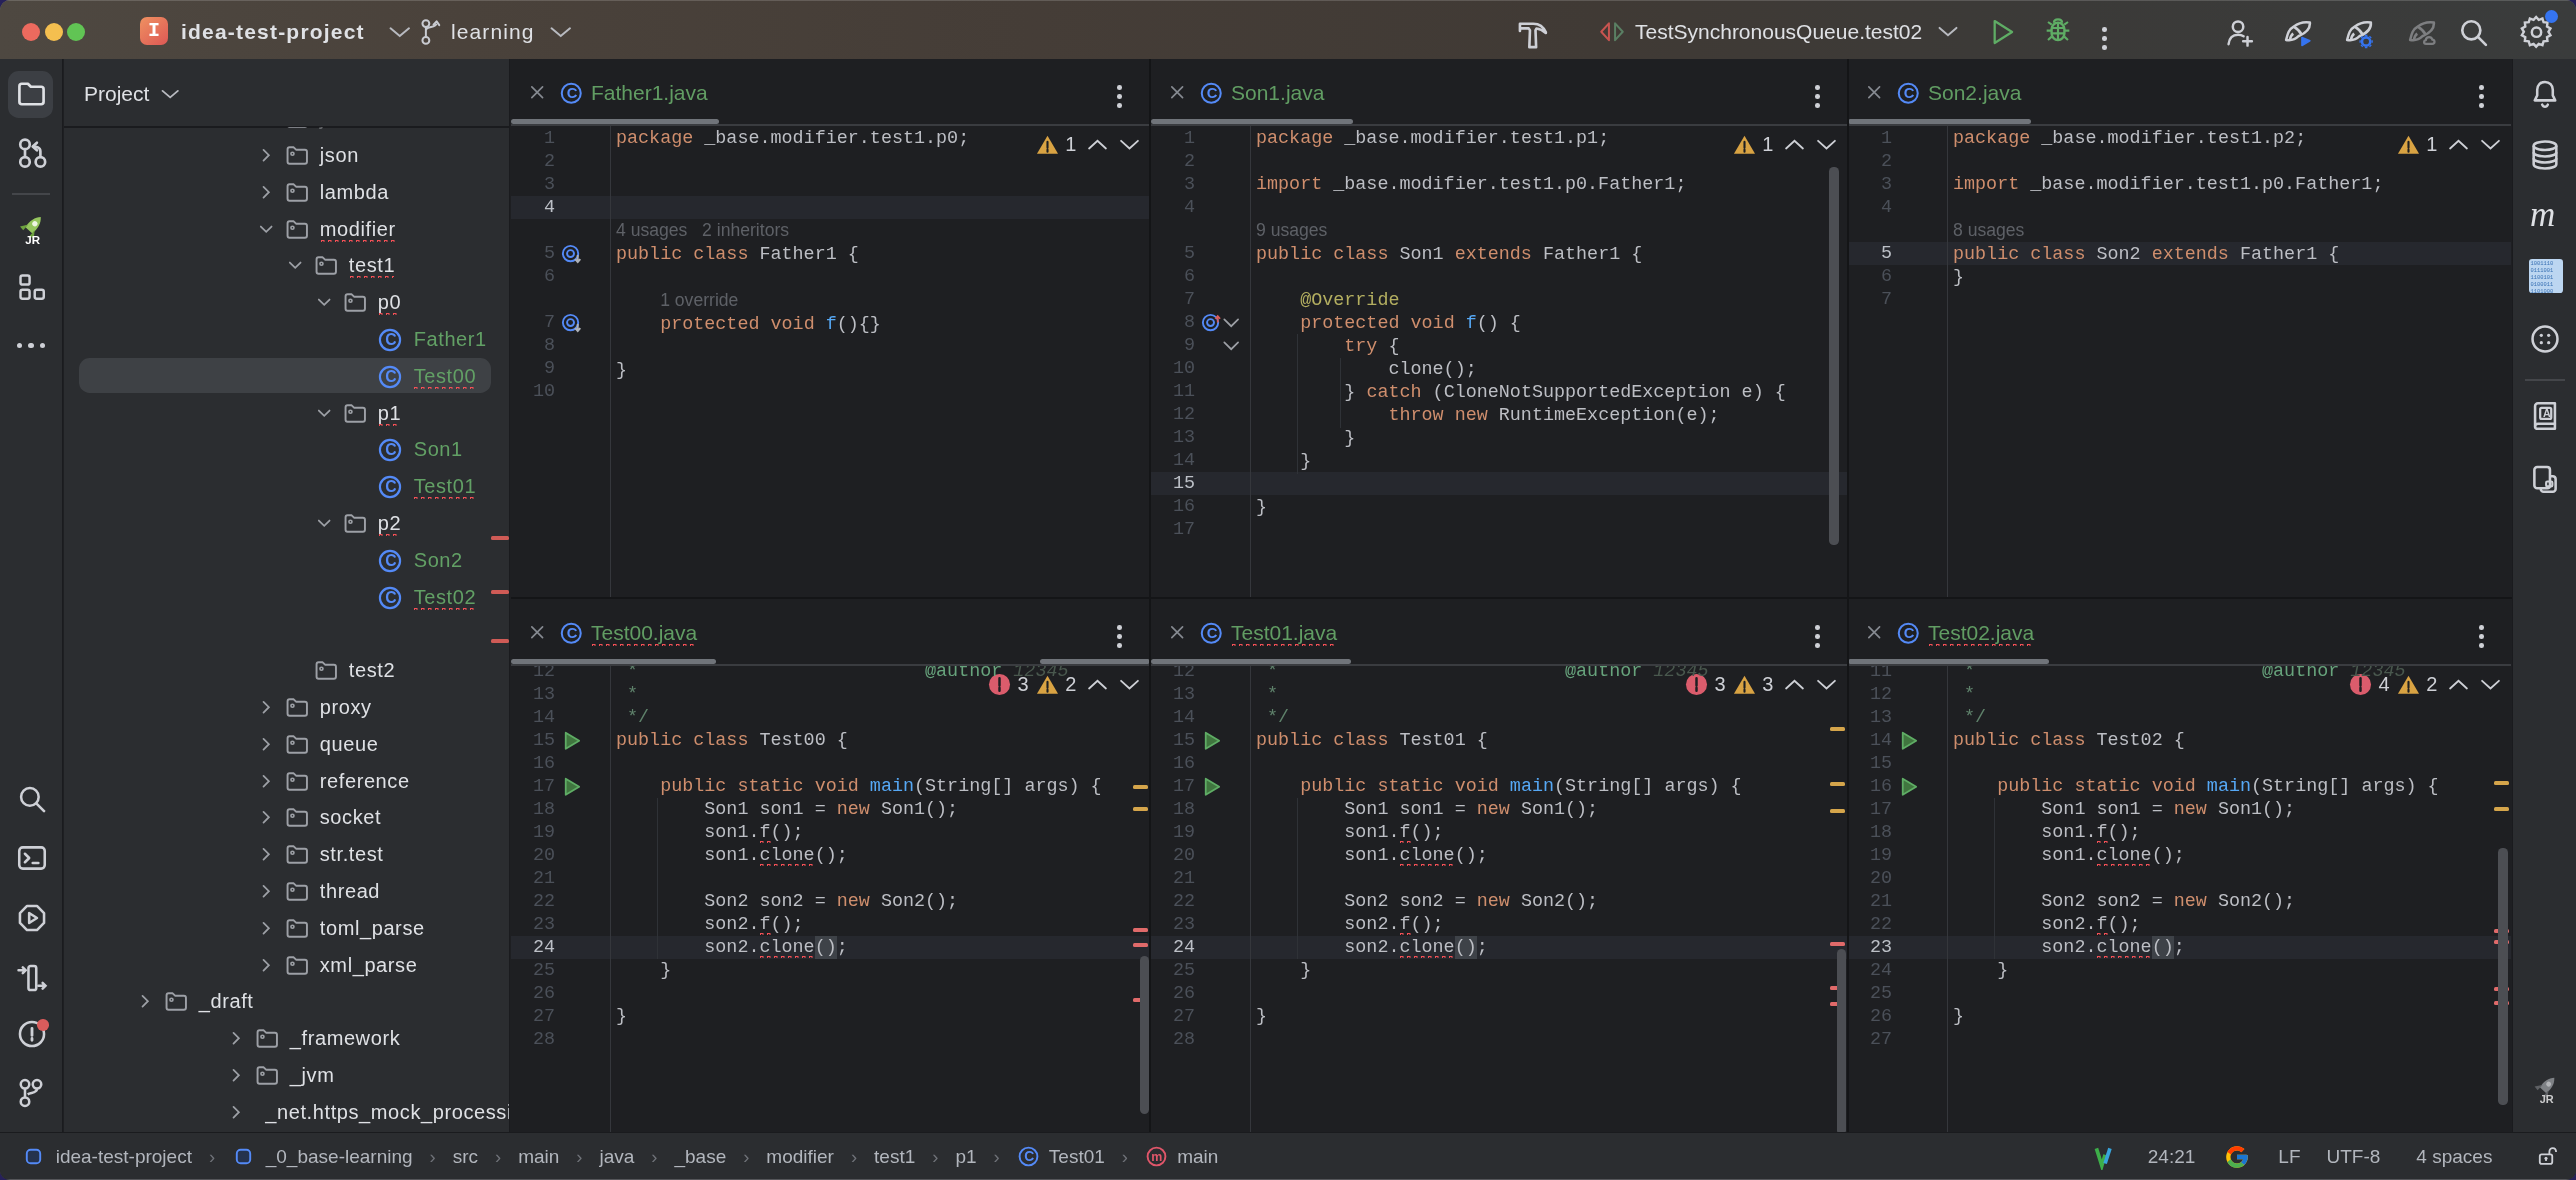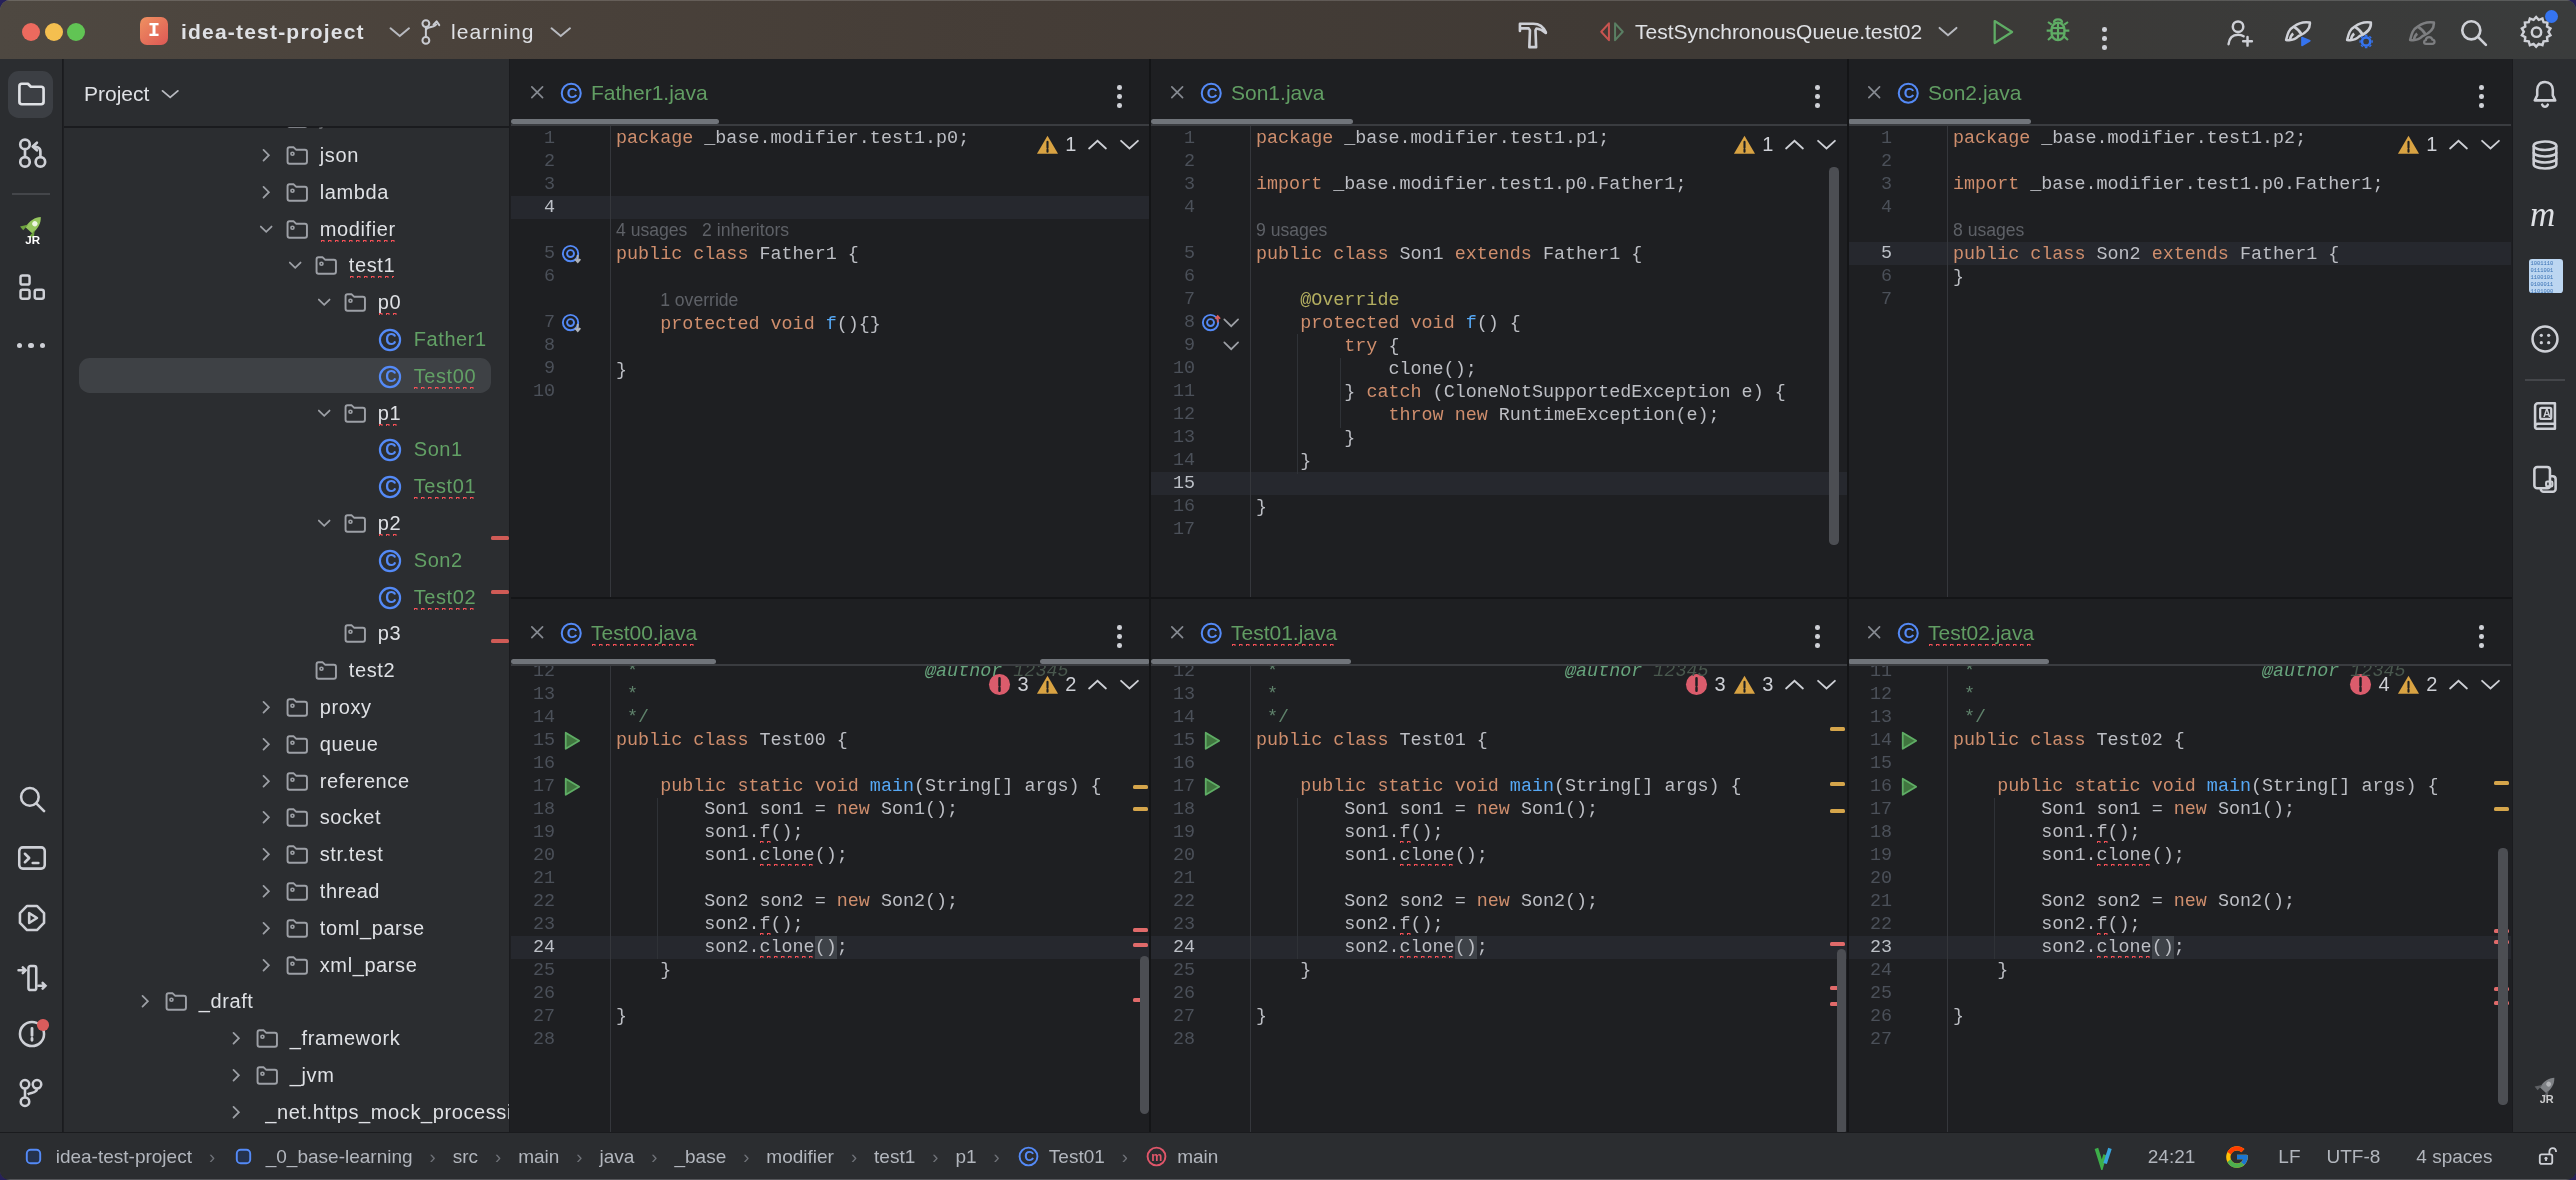--- a/index.html
+++ b/index.html
@@ -24,21 +24,21 @@
 .dots3{position:absolute;top:21.5px;width:4.6px}
 .dots3 i{display:block;width:4.6px;height:4.6px;border-radius:50%;background:#ced0d6;margin:4.6px 0}
 .codewrap{position:absolute;left:0;right:0;top:67px;bottom:0;overflow:hidden}
 .nums{position:absolute;left:0;width:44px;text-align:right;color:#4b5059;font:18.4px/23px "Liberation Mono",monospace;white-space:pre}
 .code{position:absolute;left:105px;font:18.4px/23px "Liberation Mono",monospace;white-space:pre;color:#bcbec4}
 .band{position:absolute;left:0;right:0;height:23px;background:#26282e}
 .gutline{position:absolute;top:0;bottom:0;width:0.8px;background:#35373c}
 .guide{position:absolute;width:0.8px;background:#2f3237}
 .k{color:#cf8e6d}
 .doc{color:#5f826b}
-.dt{color:#67a37c;font-style:italic}
+.dt{color:#67a37c;}
 .dd{color:#49584e;font-style:italic}
 .mb{color:#56a8f5}
 .an{color:#b3ae60}
 .inlay{font-family:"Liberation Sans",sans-serif;font-size:17.6px;color:#5e6167}
 .numhl{color:#bcc0c7}
 .widget{position:absolute;display:flex;align-items:center}
 .widget span{font-size:20px;color:#ced0d6}
 .mark{position:absolute;border-radius:1.5px}
 .thumb{position:absolute;border-radius:4.6px;background:#4c4e53}
 .sqz{position:relative}
@@ -893,29 +893,20 @@
             <text x="7.5" y="17" font-size="14.5" font-weight="bold" fill="#548af7" font-family="Liberation Sans">C</text>
           </svg>
           <span class="tlabel green">Son2</span>
         </div>
 <div class="trow" style="top:452px;padding-left:313px">
           <svg width="26" height="26" viewBox="0 0 24 24" style="font-size:26px">
             <circle cx="12" cy="12" r="9.3" fill="none" stroke="#548af7" stroke-width="2"></circle>
             <text x="7.5" y="17" font-size="14.5" font-weight="bold" fill="#548af7" font-family="Liberation Sans">C</text>
           </svg>
           <span class="tlabel green sqz">Test02</span>
-        </div>
-<div class="trow" style="top:488px;padding-left:251px">
-          <span class="chev"></span>
-          <span class="gap" style="flex-basis:9.2px"></span>
-          <svg width="24.5" height="23" viewBox="0 0 24 22">
-            <path d="M2.5 5 C2.5 3.9 3.4 3 4.5 3 H8.5 L10.8 5.3 H19.5 C20.6 5.3 21.5 6.2 21.5 7.3 V17 C21.5 18.1 20.6 19 19.5 19 H4.5 C3.4 19 2.5 18.1 2.5 17 Z" fill="none" stroke="#9da0a6" stroke-width="1.9" stroke-linejoin="round"></path>
-            <circle cx="7.3" cy="9.3" r="1.5" fill="none" stroke="#9da0a6" stroke-width="1.6"></circle>
-          </svg>
-          <span class="tlabel">p3</span>
         </div>
 <div class="trow" style="top:525px;padding-left:222px">
           <span class="chev"></span>
           <span class="gap" style="flex-basis:9.2px"></span>
           <svg width="24.5" height="23" viewBox="0 0 24 22">
             <path d="M2.5 5 C2.5 3.9 3.4 3 4.5 3 H8.5 L10.8 5.3 H19.5 C20.6 5.3 21.5 6.2 21.5 7.3 V17 C21.5 18.1 20.6 19 19.5 19 H4.5 C3.4 19 2.5 18.1 2.5 17 Z" fill="none" stroke="#9da0a6" stroke-width="1.9" stroke-linejoin="round"></path>
             <circle cx="7.3" cy="9.3" r="1.5" fill="none" stroke="#9da0a6" stroke-width="1.6"></circle>
           </svg>
           <span class="tlabel">test2</span>
         </div>

